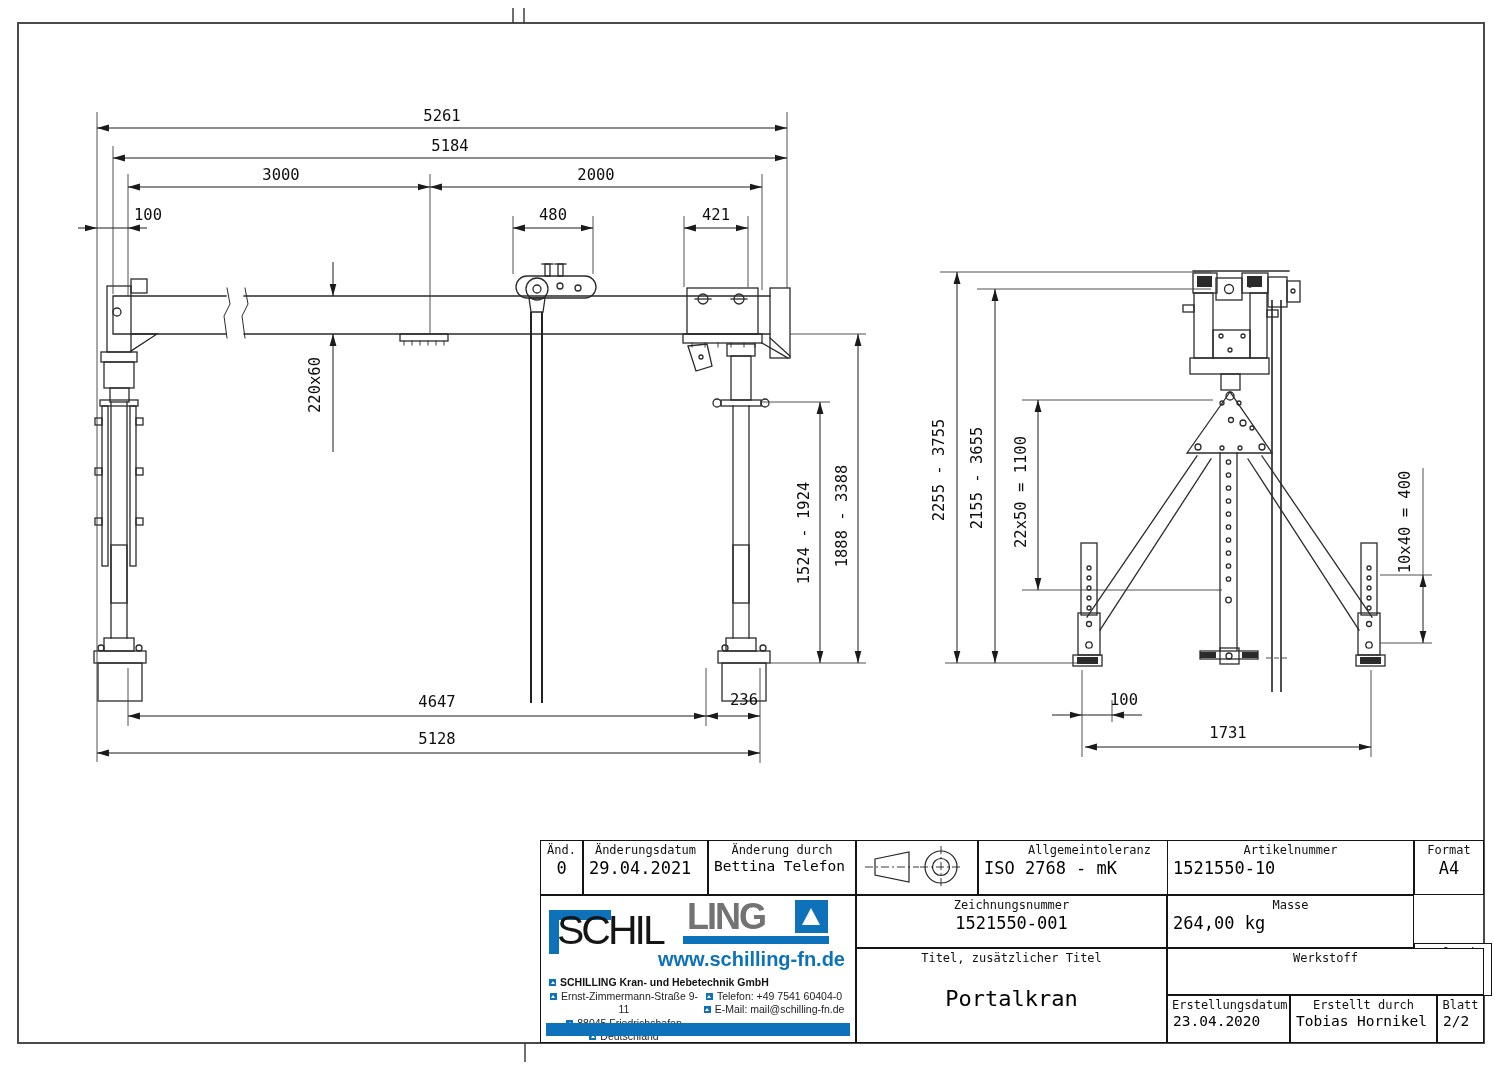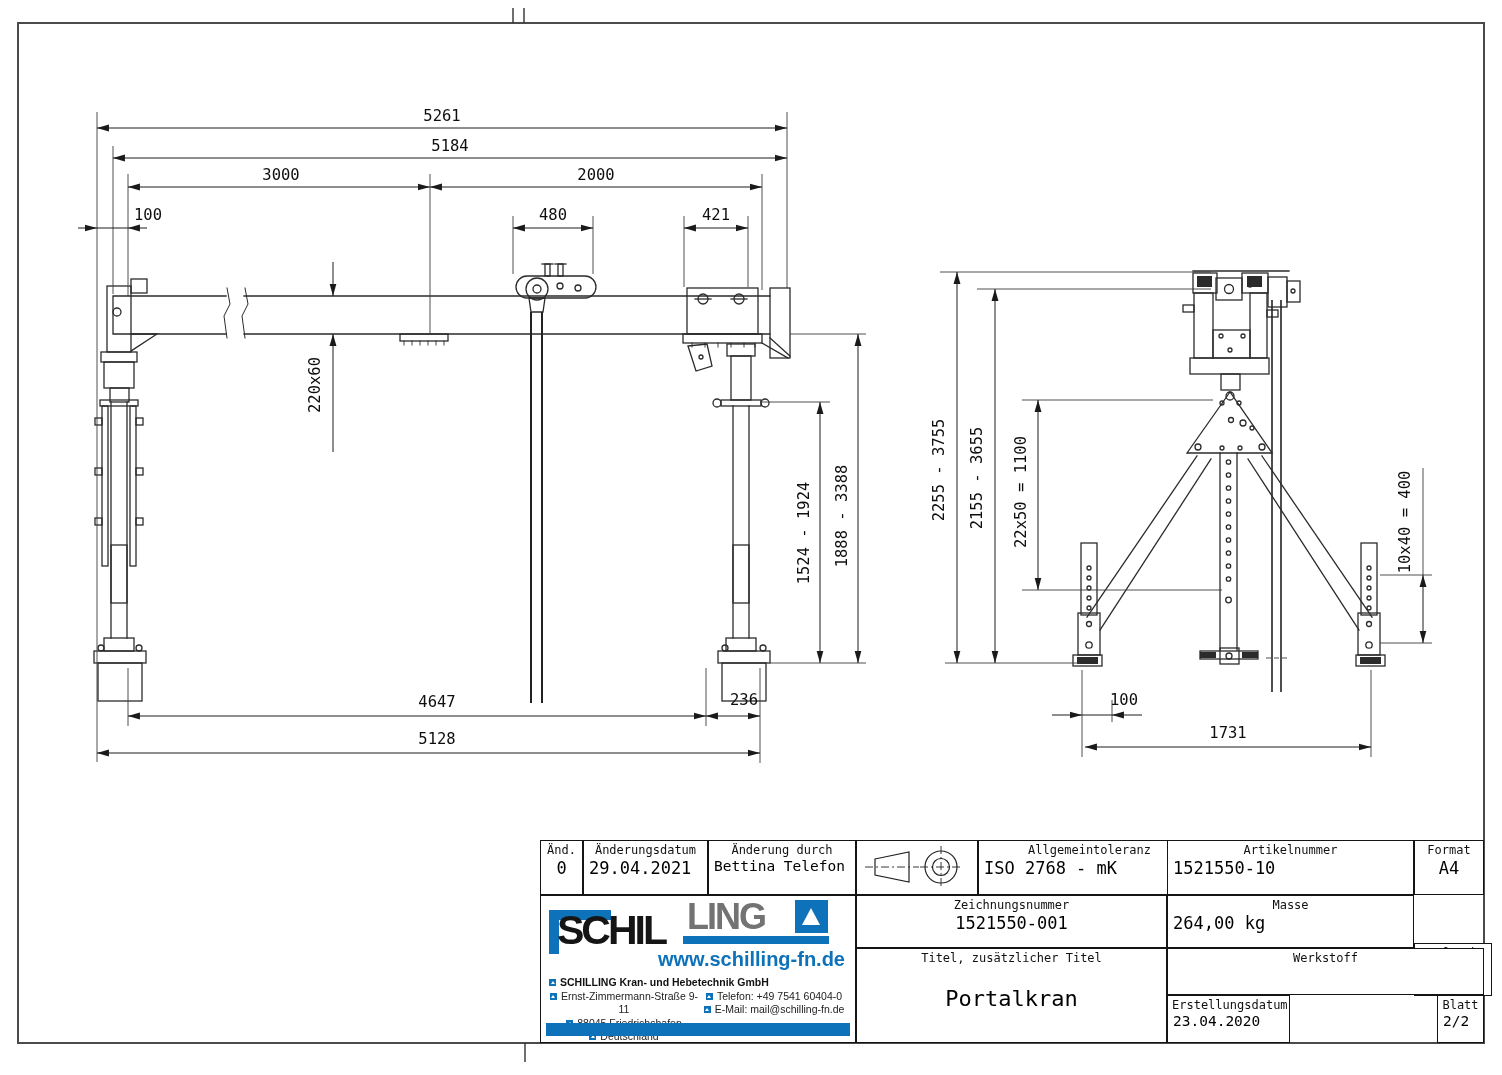--- a/index.html
+++ b/index.html
@@ -17,21 +17,21 @@
   .tb-label{font-size:12px;color:#111;padding:2px 4px 0 4px;line-height:14px;white-space:nowrap;text-align:center;}
   .tb-value{font-size:17px;color:#000;padding:1px 5px;white-space:nowrap;}
   .tb-value.sm{font-size:14.5px;}
   .ctr{text-align:center;}
   
   .logo-cell{position:absolute;left:0;top:55px;width:316px;height:148px;box-sizing:border-box;
              border:1.4px solid #141414;background:#fff;overflow:hidden;
              font-family:"Liberation Sans",sans-serif;}
   .lg-bracket{position:absolute;left:8px;top:14px;width:52px;height:34px;
               border-left:10px solid var(--blue);border-top:10px solid var(--blue);}
-  .lg-schil{position:absolute;left:16px;top:14px;font-size:41px;font-weight:bold;
+  .lg-schil{position:absolute;left:16px;top:14px;font-size:41px;font-weight:normal;
             letter-spacing:-3px;color:#151515;line-height:40px;}
   .lg-ling{position:absolute;left:146px;top:3px;font-size:36px;font-weight:bold;
            letter-spacing:-2px;color:#737373;line-height:36px;}
   .lg-sq{position:absolute;left:254px;top:4px;width:33px;height:33px;background:var(--blue);}
   .lg-tri{position:absolute;left:7px;top:8px;width:0;height:0;
           border-left:9.5px solid transparent;border-right:9.5px solid transparent;
           border-bottom:17px solid #fff;}
   .lg-bar{position:absolute;left:142px;top:40px;width:146px;height:8px;background:var(--blue);}
   .lg-web{position:absolute;right:10px;top:52px;font-size:20px;font-weight:bold;color:var(--blue);margin-left:44px;}
   .addr{position:absolute;left:8px;top:80px;width:300px;font-size:10.5px;color:#222;line-height:13.5px;}
@@ -414,19 +414,23 @@
     <div class="tb-value ctr" style="font-size:22px;margin-top:20px;">Portalkran</div>
   </div>
   <div class="cell" style="left:627px;top:108px;width:317px;height:47px;">
     <div class="tb-label">Werkstoff</div>
   </div>
 
   <div class="cell" style="left:627px;top:155px;width:123px;height:48px;">
     <div class="tb-label">Erstellungsdatum</div>
     <div class="tb-value sm">23.04.2020</div>
   </div>
+  <div class="cell" style="left:750px;top:155px;width:147px;height:48px;">
+    <div class="tb-label">Erstellt durch</div>
+    <div class="tb-value sm">Tobias Hornikel</div>
+  </div>
   <div class="cell" style="left:897px;top:155px;width:47px;height:48px;">
     <div class="tb-label">Blatt</div>
     <div class="tb-value sm">2/2</div>
   </div>
 
 </div>
 </div>
 
 </body></html>

